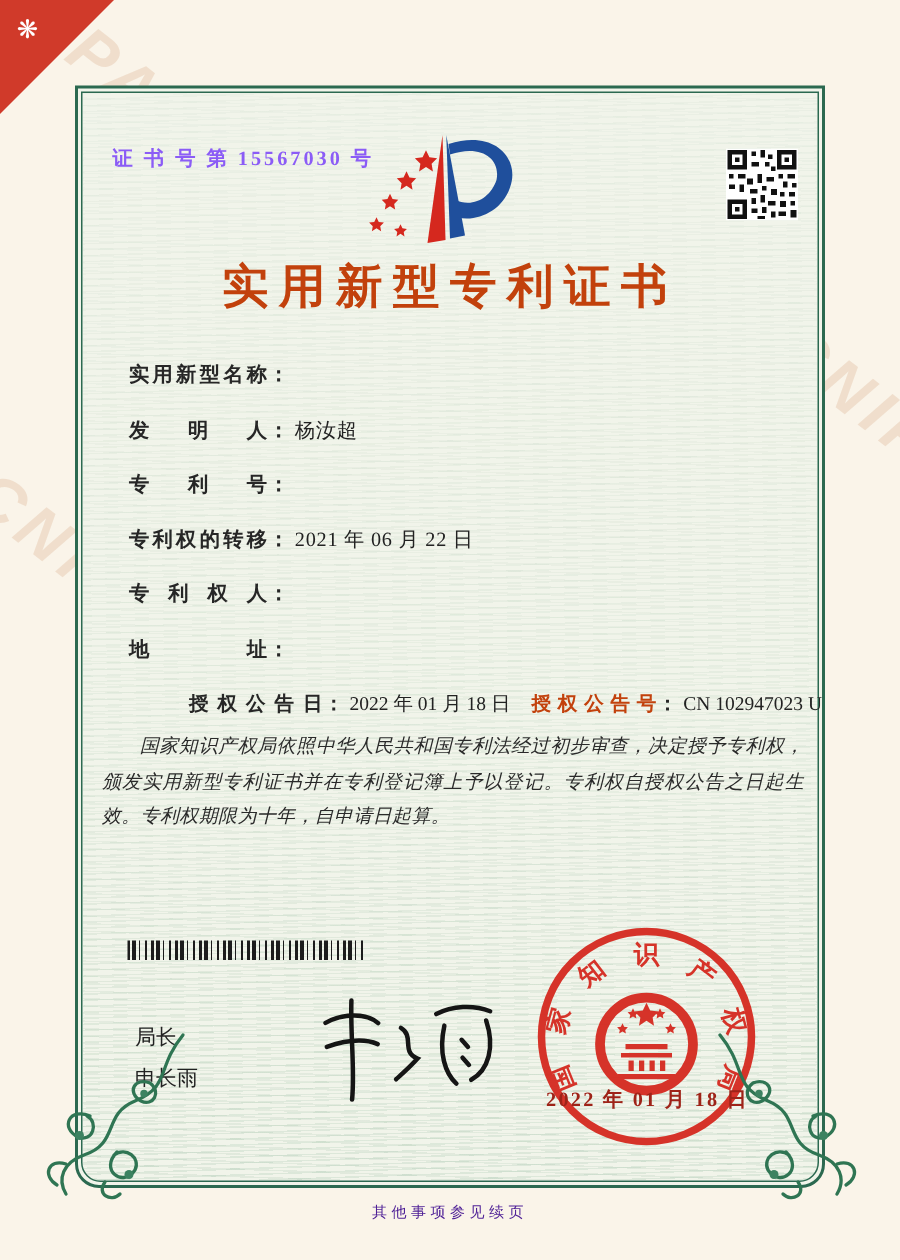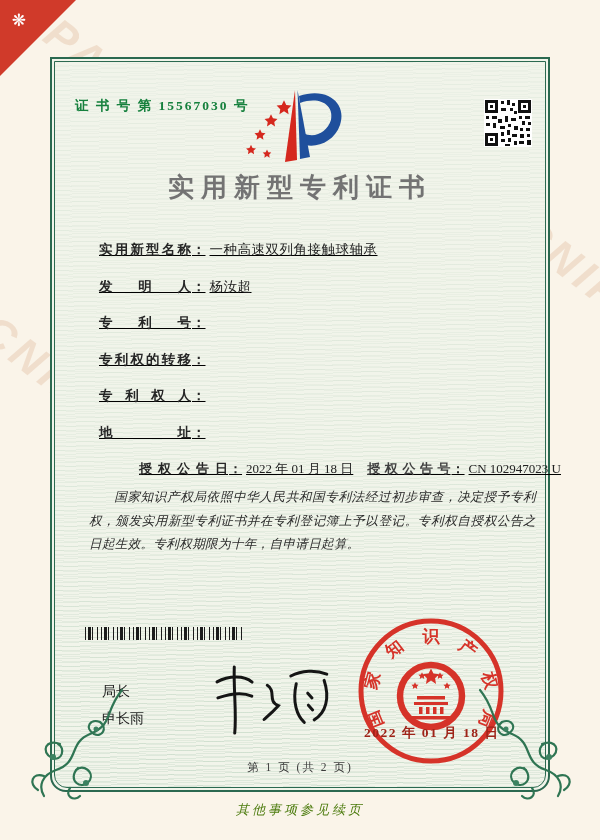--- a/index.html
+++ b/index.html
@@ -37,69 +37,69 @@
   .guilloche { position:absolute; inset:0;
     background:
       repeating-linear-gradient(178deg, rgba(140,182,152,0.20) 0 1px, transparent 1px 4px),
       repeating-linear-gradient(182deg, rgba(140,182,152,0.16) 0 1px, transparent 1px 5px);
     -webkit-mask-image:linear-gradient(180deg, rgba(0,0,0,0.30), rgba(0,0,0,0.55) 55%, #000);
     mask-image:linear-gradient(180deg, rgba(0,0,0,0.30), rgba(0,0,0,0.55) 55%, #000);
   }
 
   .content { position:absolute; inset:0; z-index:3; }
 
-  .cert-no { position:absolute; left:75px; top:97px; font-size:13.5px; color:#15803d;
+  .cert-no { position:absolute; left:75px; top:97px; font-size:13.5px; color:#8b5cf6;
     letter-spacing:2px; font-weight:600; }
 
   .logo { position:absolute; left:240px; top:84px; width:112px; height:84px; }
   .qr { position:absolute; left:484px; top:99px; width:48px; height:48px; }
 
   .title { position:absolute; left:0; top:170px; width:100%; text-align:center;
-    font-size:26px; font-weight:700; color:#737373; letter-spacing:7px; }
-
-  .fields { position:absolute; left:99px; top:241px; width:462px;text-decoration:underline; }
+    font-size:31px; font-weight:700; color:#c2410c; letter-spacing:7px; }
+
+  .fields { position:absolute; left:86px; top:241px; width:462px; }
   .frow { display:flex; align-items:baseline; height:36.5px; font-size:13.5px; color:#222; }
   .flabel { display:inline-block; width:92px; text-align:justify; text-align-last:justify;
     font-weight:600; color:#262626; }
   .fcolon { margin:0 4px 0 1px; font-weight:600; color:#262626; }
   .fvalue { letter-spacing:0.5px; white-space:nowrap; }
   .frow.double { font-size:13px;margin-left:40px; }
   .frow.double .flabel2 { display:inline-block; width:86px; text-align:justify;
-    text-align-last:justify; font-weight:600; margin-left:14px; color:#404040; }
+    text-align-last:justify; font-weight:600; margin-left:14px; color:#c2410c; }
   .frow.double .fvalue { letter-spacing:0; }
 
   .paras { position:absolute; left:68px; top:486px; width:468px; font-style:italic;
     font-size:12.6px; line-height:1.88; color:#2a2a2a; text-align:justify; }
-  .paras p { text-indent:2em; letter-spacing:0.3px;margin-left:21px; }
+  .paras p { text-indent:2em; letter-spacing:0.3px; }
 
   .barcode { position:absolute; left:85px; top:627px; width:158px; height:13px;
     background:repeating-linear-gradient(90deg,
       #1c1c1c 0 1.5px, transparent 1.5px 3px,
       #1c1c1c 3px 6px, transparent 6px 7.5px,
       #1c1c1c 7.5px 8.5px, transparent 8.5px 12px,
       #1c1c1c 12px 13px, transparent 13px 16px); }
 
-  .signer { position:absolute; left:102px; top:678px;
+  .signer { position:absolute; left:90px; top:678px;
     font-family:"Liberation Sans","DejaVu Sans",sans-serif;
     font-size:14px; color:#222; line-height:1.95; font-weight:500; }
   .signature { position:absolute; left:198px; top:655px; }
 
   .seal { position:absolute; left:356px; top:616px; width:150px; height:150px; opacity:0.94; }
   .seal-date { position:absolute; left:364px; top:724px; font-size:13.5px; font-weight:700;
     color:#9e2318; letter-spacing:1.5px; z-index:4; white-space:nowrap; }
 
   .page-ind { position:absolute; left:0; top:760px; width:100%; text-align:center;
     font-size:11.5px; color:#3c3c3c; letter-spacing:2px; }
 
   .flourish { position:absolute; z-index:5; }
   .flourish.bl { left:26px; top:684px; }
   .flourish.br { left:464px; top:684px; transform:scaleX(-1); }
 
   .footer-note { position:absolute; left:0; top:801px; width:100%; text-align:center;
-    font-size:13px; color:#4d7c0f; font-style:italic; letter-spacing:3px; }
+    font-size:10px; color:#4c1d95; letter-spacing:3px; }
 
   svg text { font-family:"Liberation Serif","DejaVu Serif",serif; }
 </style>
 </head>
 <body>
 
 <div class="canvas">
 
   <div class="wm w1">CNIPA</div>
   <div class="wm w2">CNIPA</div>
@@ -185,34 +185,34 @@
           <rect x="21" y="45" width="5" height="2"></rect>
       </g>
     </svg>
 
     <div class="title">实用新型专利证书</div>
 
     <div class="fields">
       <div class="frow">
         <span class="flabel">实用新型名称</span>
           <span class="fcolon">：</span>
-        <span class="fvalue">一种高速双列角接触球轴承</span>
       </div>
       <div class="frow">
         <span class="flabel">发明人</span>
           <span class="fcolon">：</span>
         <span class="fvalue">杨汝超</span>
       </div>
       <div class="frow">
         <span class="flabel">专利号</span>
           <span class="fcolon">：</span>
       </div>
       <div class="frow">
         <span class="flabel">专利权的转移</span>
           <span class="fcolon">：</span>
+        <span class="fvalue">2021 年 06 月 22 日</span>
       </div>
       <div class="frow">
         <span class="flabel">专利权人</span>
           <span class="fcolon">：</span>
       </div>
       <div class="frow">
         <span class="flabel">地址</span>
           <span class="fcolon">：</span>
       </div>
       <div class="frow double">
@@ -275,21 +275,20 @@
           <rect x="63" y="91" width="3.5" height="7"></rect>
           <rect x="70" y="91" width="3.5" height="7"></rect>
           <rect x="77" y="91" width="3.5" height="7"></rect>
           <rect x="84" y="91" width="3.5" height="7"></rect>
           <rect x="56" y="100" width="38" height="3.5"></rect>
         </g>
       </g>
     </svg>
     <div class="seal-date">2022 年 01 月 18 日</div>
 
-    <div class="page-ind">第 1 页 (共 2 页)</div>
   </div>
 
   <svg class="flourish bl" width="112" height="118" viewBox="0 0 112 118">
     <g fill="none" stroke="#2f7553" stroke-width="2.2" stroke-linecap="round">
       <path d="M96 6 C78 28 88 40 64 50 C42 59 54 78 30 86 C16 91 12 102 18 112"></path>
       <path d="M34 60 C20 54 14 68 26 74 C36 78 40 64 32 60"></path>
       <path d="M52 84 C40 96 56 108 64 96 C68 88 58 80 50 86"></path>
       <path d="M74 38 C64 34 58 44 68 50 C76 54 82 44 74 38"></path>
       <path d="M18 92 C6 88 2 100 12 106"></path>
       <path d="M44 104 C38 112 48 118 54 112"></path>

